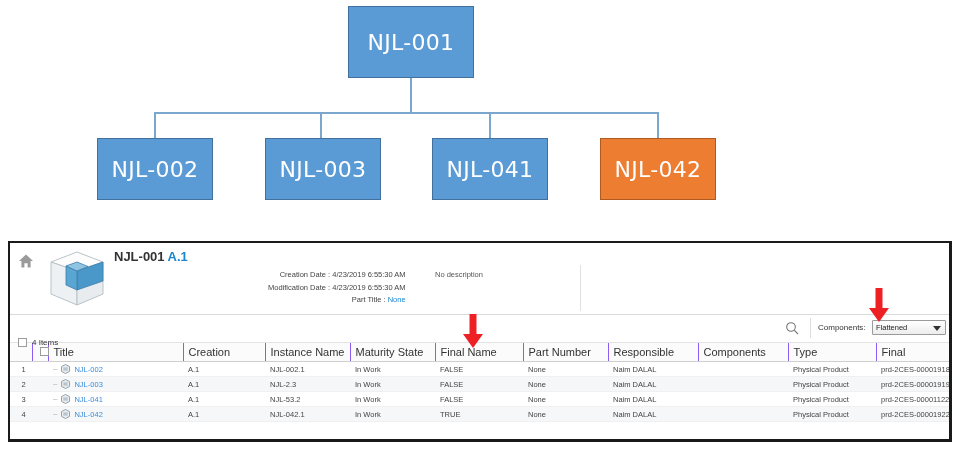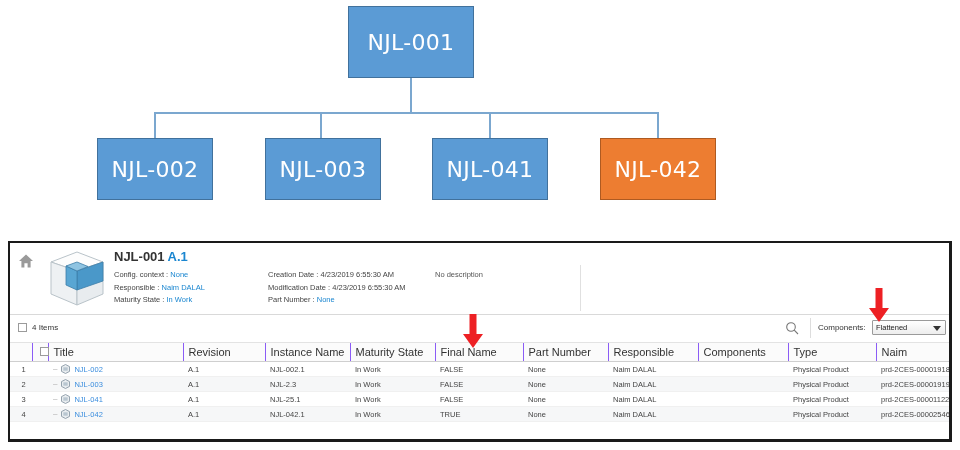--- a/index.html
+++ b/index.html
@@ -54,28 +54,28 @@
 
   .hdr-title {
     position:absolute; left:104px; top:6px;
     font-size:13px; font-weight:bold; color:#333;
     white-space:nowrap;
   }
   .hdr-title .rev { color:#1a86d0; margin-left:3px; }
 
   .meta-col { position:absolute; top:26px; font-size:7.5px; color:#444; line-height:12.5px; }
   .meta-col.c1 { left:104px; }
-  .meta-col.c2 { left:258px; }
+  .meta-col.c2 { left:258px;text-align:right; }
   .meta-col.c3 { left:425px; color:#555; top:26px; }
   .meta-col .lnk { color:#1a86d0; }
   .meta-sep { position:absolute; left:570px; top:22px; width:1px; height:46px; background:#e0e0e0; }
 
   
   .toolbar { position:relative; height:28px; border-bottom:1px solid #e3e3e3; }
-  .items-box { position:absolute; left:8px; top:8px; display:flex; align-items:center; gap:5px; }
+  .items-box { position:absolute; left:8px; top:23px; display:flex; align-items:center; gap:5px; }
   .cbx {
     width:9px; height:9px; border:1px solid #9b9b9b; background:#fff; display:inline-block;
   }
   .items-label { font-size:8px; color:#333; }
 
   .search-icon { position:absolute; left:775px; top:6px; width:14px; height:14px; }
   .tb-sep { position:absolute; left:800px; top:3px; width:1px; height:20px; background:#ddd; }
   .comp-label { position:absolute; left:808px; top:8px; font-size:8px; color:#333; }
   .comp-select {
     position:absolute; left:862px; top:5px; width:74px; height:15px;
@@ -171,46 +171,32 @@
         <polygon points="29,22 55,13 55,32 29,41" fill="#4a98c9" stroke="#3c7ea8" stroke-width="0.8"></polygon>
         <polygon points="18,17 29,22 29,41 18,36" fill="#59a6d3" stroke="#3c7ea8" stroke-width="0.8"></polygon>
         <polygon points="18,17 29,13 40,17.5 29,22" fill="#8fc4e2" stroke="#3c7ea8" stroke-width="0.8"></polygon>
       </svg>
     </span>
 
     <div class="hdr-title">
       <span>NJL-001</span><span class="rev">A.1</span>
     </div>
 
-    <div class="meta-col c1">
-      <div>
-        <span>Config. context :</span>
-        <span class="lnk">None</span>
-      </div>
-      <div>
-        <span>Responsible :</span>
-        <span class="lnk">Naim DALAL</span>
-      </div>
-      <div>
-        <span>Maturity State :</span>
-        <span class="lnk">In Work</span>
-      </div>
-    </div>
 
     <div class="meta-col c2">
       <div>
         <span>Creation Date :</span>
         <span>4/23/2019 6:55:30 AM</span>
       </div>
       <div>
         <span>Modification Date :</span>
         <span>4/23/2019 6:55:30 AM</span>
       </div>
       <div>
-        <span>Part Number :</span>
+        <span>Part Title :</span>
         <span class="lnk">None</span>
       </div>
     </div>
 
     <div class="meta-col c3">No description</div>
     <div class="meta-sep"></div>
   </div>
 
   <div class="toolbar">
     <div class="items-box">
@@ -245,29 +231,29 @@
         <col style="width:90px">
       <col style="width:90px">
         <col style="width:88px">
         <col style="width:75px">
     </colgroup>
     <thead>
       <tr>
         <th></th>
         <th><span class="hcbx"></span></th>
         <th>Title</th>
-        <th>Revision</th>
+        <th>Creation</th>
         <th>Instance Name</th>
         <th>Maturity State</th>
         <th>Final Name</th>
         <th>Part Number</th>
         <th>Responsible</th>
         <th>Components</th>
         <th>Type</th>
-        <th>Naim</th>
+        <th>Final</th>
       </tr>
     </thead>
     <tbody>
       <tr>
         <td class="num">1</td>
         <td></td>
         <td>
           <span class="titlecell">
             <span class="dash">–</span>
             <span class="rowicon">
@@ -323,21 +309,21 @@
             <span class="rowicon">
               <svg viewBox="0 0 9 10" width="9" height="10">
                   <polygon points="4.5,0.5 8.5,2.6 8.5,7.4 4.5,9.5 0.5,7.4 0.5,2.6" fill="#e9edf0" stroke="#8a9aa6" stroke-width="0.9"></polygon>
                   <polygon points="2.3,3.3 6.7,3.3 6.7,6.7 2.3,6.7" fill="#b9c6d0"></polygon>
                 </svg>
             </span>
             <span class="lnkc">NJL-041</span>
           </span>
         </td>
         <td class="lnkc">A.1</td>
-        <td>NJL-25.1</td>
+        <td>NJL-53.2</td>
         <td class="lnkc">In Work</td>
         <td>FALSE</td>
         <td class="lnkc">None</td>
         <td class="lnkc">Naim DALAL</td>
         <td></td>
         <td>Physical Product</td>
         <td>prd-2CES-00001122</td>
       </tr>
       <tr class="alt">
         <td class="num">4</td>
@@ -355,21 +341,21 @@
           </span>
         </td>
         <td class="lnkc">A.1</td>
         <td>NJL-042.1</td>
         <td class="lnkc">In Work</td>
         <td>TRUE</td>
         <td class="lnkc">None</td>
         <td class="lnkc">Naim DALAL</td>
         <td></td>
         <td>Physical Product</td>
-        <td>prd-2CES-00002546</td>
+        <td>prd-2CES-00001922</td>
       </tr>
     </tbody>
   </table>
 
   <div class="scrollstrip"></div>
 </div>
 
 <div class="arrow" style="left:461px; top:314px;">
   <svg viewBox="0 0 24 36" width="24" height="36">
     <path d="M8.5 0 H15.5 V20 H22 L12 34 L2 20 H8.5 Z" fill="#ED2024"></path>

